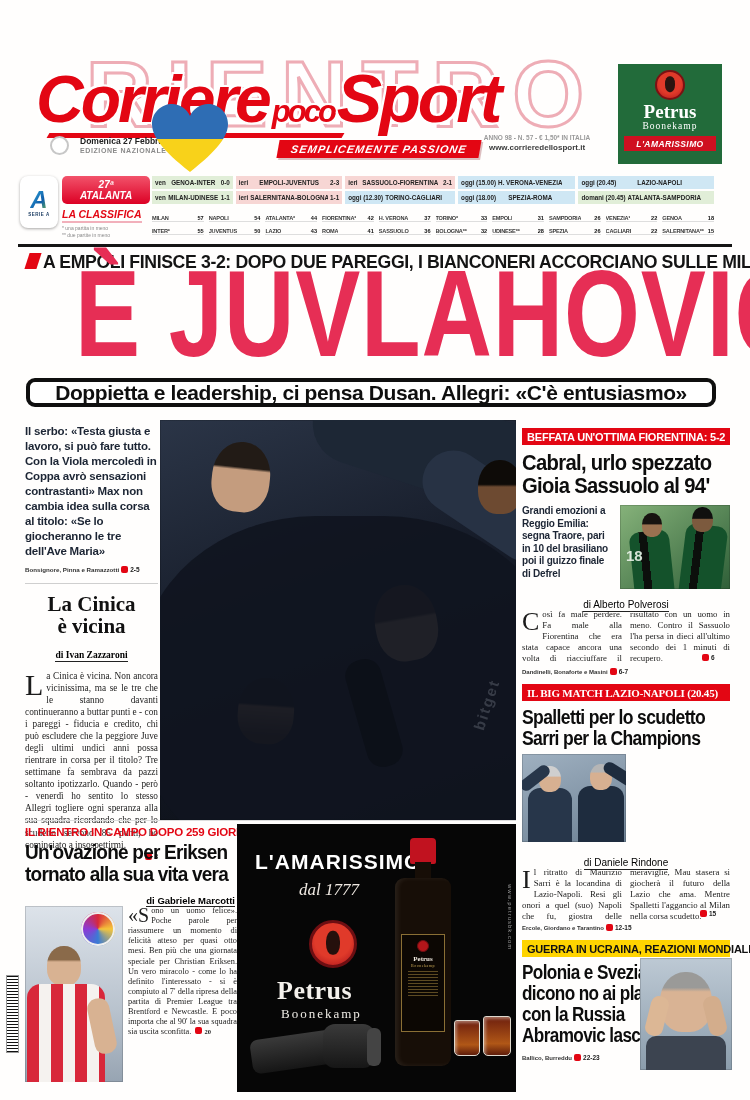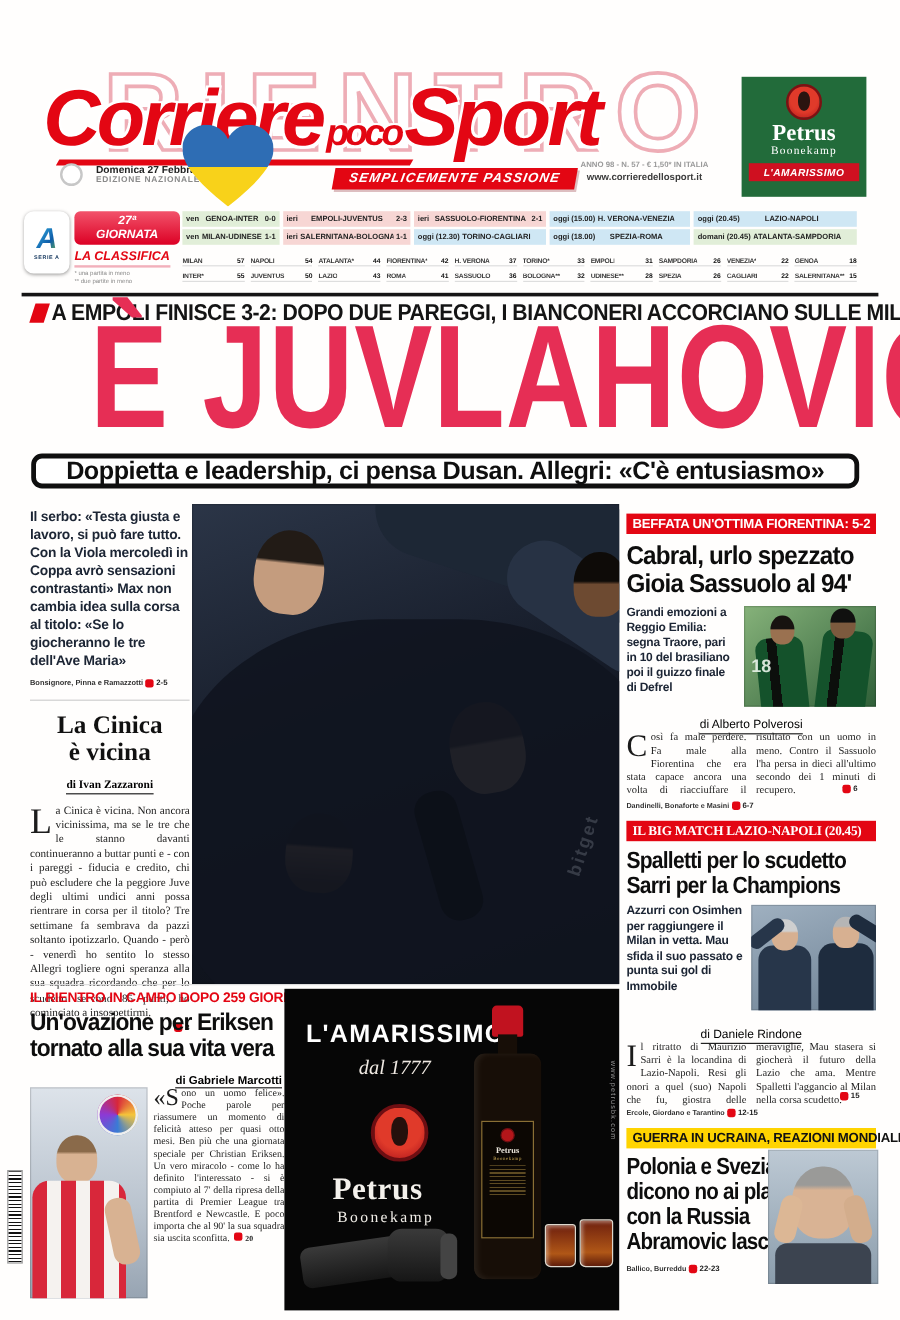--- a/index.html
+++ b/index.html
@@ -230,21 +230,21 @@
     <div class="petrus-sub">Boonekamp</div>
     <div class="petrus-band">L'AMARISSIMO</div>
   </div>
 
   <div class="abs seriea-tile">
     <div class="seriea-a">A</div>
     <div class="seriea-txt">SERIE A</div>
   </div>
   <div class="abs round-badge">
     <span>27ª</span>
-    <span>GIORNATA</span>
+    <span>ATALANTA</span>
   </div>
   <div class="abs classifica">LA CLASSIFICA</div>
   <div class="abs legend">
     <div>* una partita in meno</div>
     <div>** due partite in meno</div>
   </div>
   <div class="abs fixtures">
 
   <div class="fx tone-g">
         <span class="day">ven</span>
@@ -454,21 +454,20 @@
     <span class="chip"></span>
     <span class="pgno">6-7</span>
   </div>
 
   <div class="abs bar" style="left:522px;top:684px;font-family:Liberation Serif, serif;">IL BIG MATCH LAZIO-NAPOLI (20.45)</div>
   <div class="abs hl2" style="left:522px;top:707px;font-size:19.5px;transform:scaleX(.9);">
     <div>Spalletti per lo scudetto</div>
     <div>Sarri per la Champions</div>
   </div>
   <div class="abs lead-row" style="left:522px;top:754px;">
-    <div class="lead-txt" style="width:99px;font-size:10px;">Azzurri con Osimhen per raggiungere il Milan in vetta. Mau sfida il suo passato e punta sui gol di Immobile</div>
     <div class="photo-coaches photo-frame">
       <div class="ph" style="left:6px;top:34px;width:44px;height:54px;background:#27364a;border-radius:12px 12px 0 0;"></div>
       <div class="ph head" style="left:17px;top:12px;width:22px;height:26px;background:linear-gradient(180deg,#cfcfcf 38%,#d7b091 44%);"></div>
       <div class="ph" style="left:-4px;top:18px;width:34px;height:12px;background:#27364a;border-radius:6px;transform:rotate(-38deg);"></div>
       <div class="ph" style="left:56px;top:32px;width:46px;height:56px;background:#1e2c3e;border-radius:12px 12px 0 0;"></div>
       <div class="ph head" style="left:68px;top:10px;width:22px;height:26px;background:linear-gradient(180deg,#b5b5b5 30%,#d7b091 36%);"></div>
       <div class="ph" style="left:80px;top:14px;width:34px;height:12px;background:#1e2c3e;border-radius:6px;transform:rotate(32deg);"></div>
     </div>
   </div>
   <div class="abs author" style="left:522px;top:852px;">

